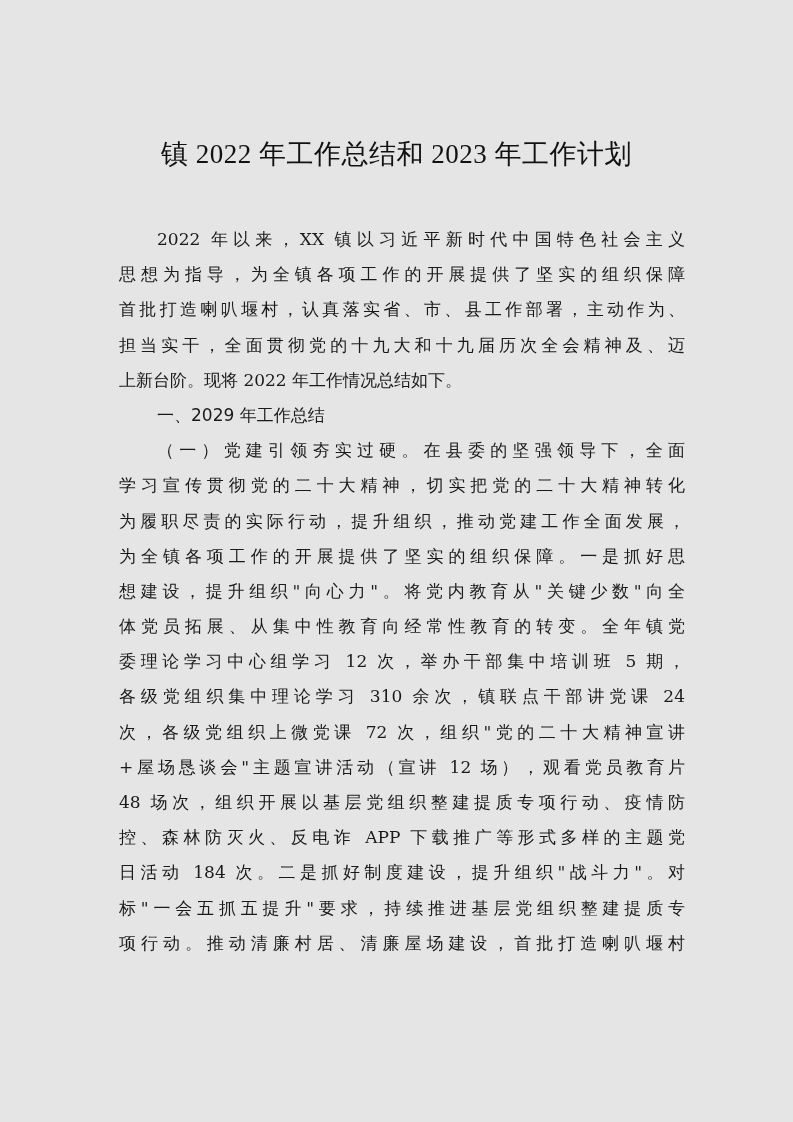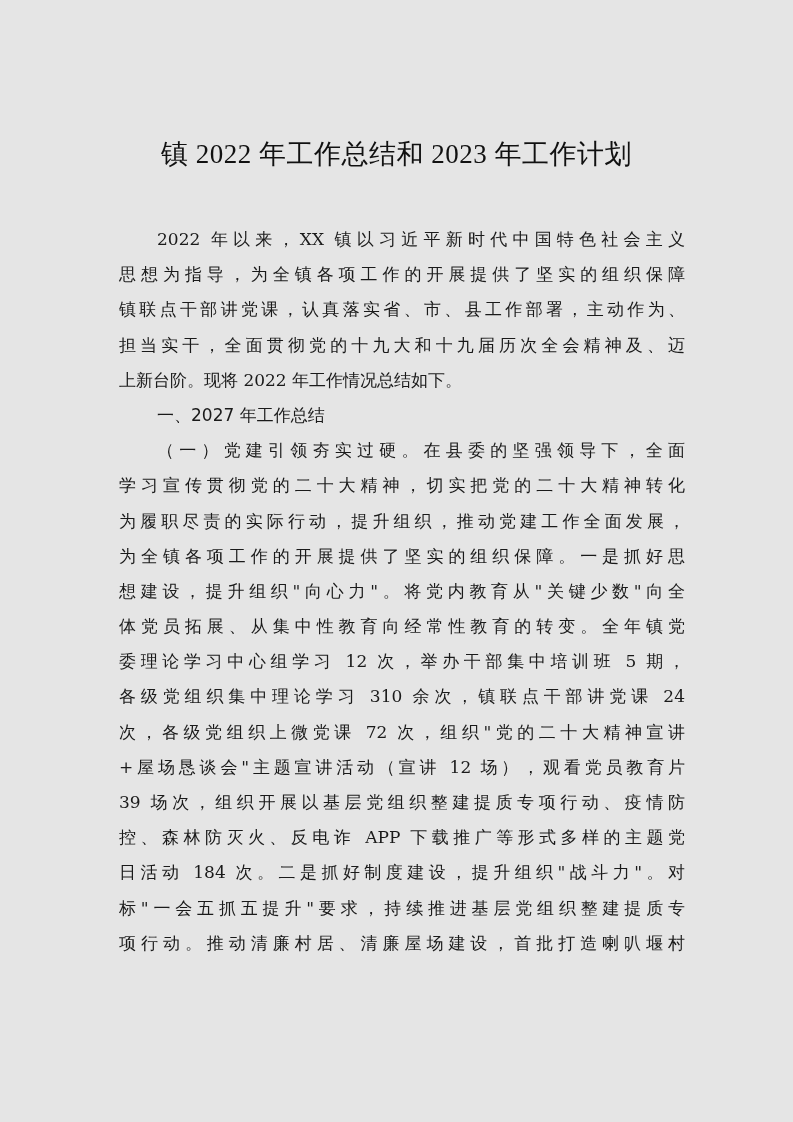--- a/index.html
+++ b/index.html
@@ -25,35 +25,35 @@
 </style>
 </head>
 <body>
 
 <div class="page">
   <div class="title">镇 2022 年工作总结和 2023 年工作计划</div>
 
   <div class="body">
     <div class="line indent">2022 年以来，XX 镇以习近平新时代中国特色社会主义</div>
     <div class="line">思想为指导，为全镇各项工作的开展提供了坚实的组织保障</div>
-    <div class="line">镇联点干部讲党课，认真落实省、市、县工作部署，主动作为、</div>
+    <div class="line">首批打造喇叭堰村，认真落实省、市、县工作部署，主动作为、</div>
     <div class="line">担当实干，全面贯彻党的十九大和十九届历次全会精神及、迈</div>
     <div class="line last">上新台阶。现将 2022 年工作情况总结如下。</div>
 
-    <div class="line heading1">一、2027 年工作总结</div>
+    <div class="line heading1">一、2029 年工作总结</div>
 
     <div class="line indent">（一）党建引领夯实过硬。在县委的坚强领导下，全面</div>
     <div class="line">学习宣传贯彻党的二十大精神，切实把党的二十大精神转化</div>
     <div class="line">为履职尽责的实际行动，提升组织，推动党建工作全面发展，</div>
     <div class="line">为全镇各项工作的开展提供了坚实的组织保障。一是抓好思</div>
     <div class="line">想建设，提升组织"向心力"。将党内教育从"关键少数"向全</div>
     <div class="line">体党员拓展、从集中性教育向经常性教育的转变。全年镇党</div>
     <div class="line">委理论学习中心组学习 12 次，举办干部集中培训班 5 期，</div>
     <div class="line">各级党组织集中理论学习 310 余次，镇联点干部讲党课 24</div>
     <div class="line">次，各级党组织上微党课 72 次，组织"党的二十大精神宣讲</div>
     <div class="line">+屋场恳谈会"主题宣讲活动（宣讲 12 场），观看党员教育片</div>
-    <div class="line">39 场次，组织开展以基层党组织整建提质专项行动、疫情防</div>
+    <div class="line">48 场次，组织开展以基层党组织整建提质专项行动、疫情防</div>
     <div class="line">控、森林防灭火、反电诈 APP 下载推广等形式多样的主题党</div>
     <div class="line">日活动 184 次。二是抓好制度建设，提升组织"战斗力"。对</div>
     <div class="line">标"一会五抓五提升"要求，持续推进基层党组织整建提质专</div>
     <div class="line">项行动。推动清廉村居、清廉屋场建设，首批打造喇叭堰村</div>
   </div>
 </div>
 
 </body></html>

